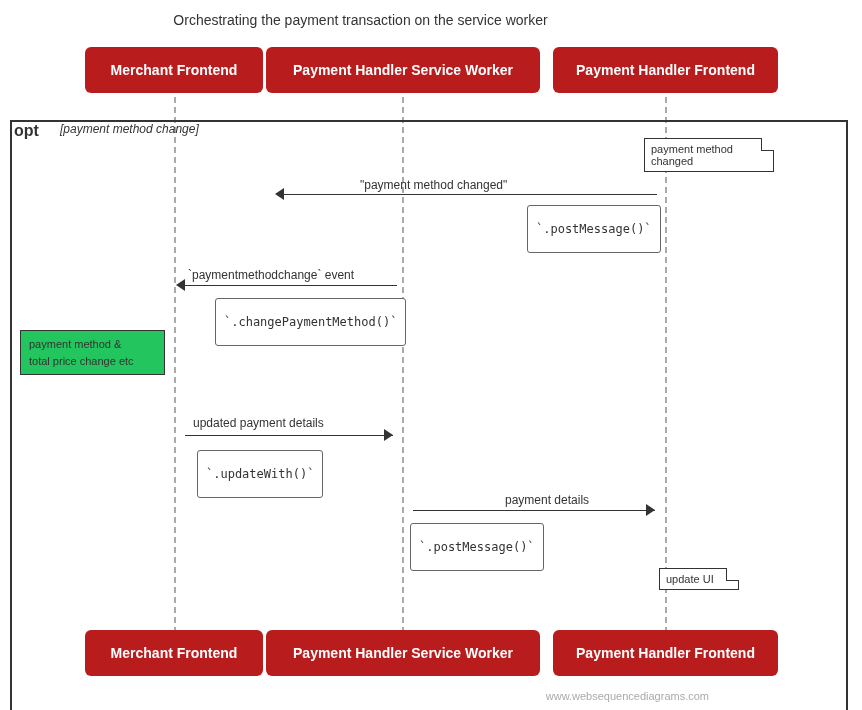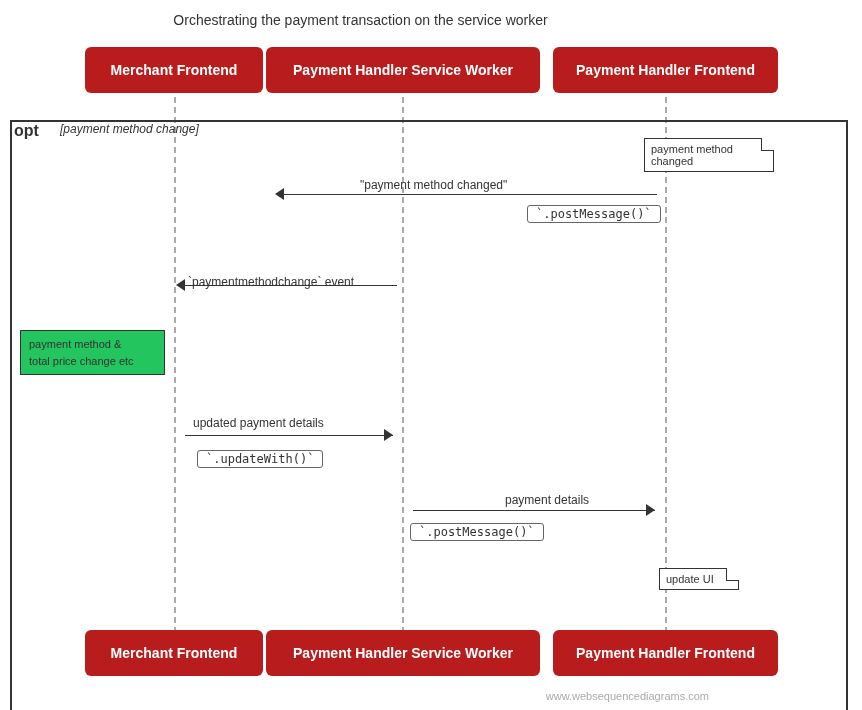--- a/index.html
+++ b/index.html
@@ -74,21 +74,21 @@
       white-space: nowrap;
     }
     
     .method-box {
       position: absolute;
       border: 1.5px solid #666;
       background: #fff;
       border-radius: 3px;
       font-size: 12px;
       font-family: monospace;
-      padding: 1px 8px;
+      padding: 16px 8px;
       color: #333;
       white-space: nowrap;
       text-align: center;
     }
     
     .note-box {
       position: absolute;
       border: 1.5px solid #333;
       background: #fff;
       font-size: 11px;
@@ -171,22 +171,25 @@
   <div class="arrow-line" style="left:284px; top:194px; width:373px;"></div>
   <div class="arrowhead-left" style="left:275px; top:188px;"></div>
   <div class="arrow-label" style="left:360px; top:178px;">"payment method changed"</div>
 
   <div class="method-box" style="left:527px; top:205px;">
     <span>`.postMessage()`</span>
   </div>
 
   <div class="arrow-line" style="left:185px; top:285px; width:212px;"></div>
   <div class="arrowhead-left" style="left:176px; top:279px;"></div>
-  <div class="arrow-label" style="left:188px; top:275px;">`paymentmethodchange` event</div>
-
+  <div class="arrow-label" style="left:188px; top:268px;">`paymentmethodchange` event</div>
+
+  <div class="method-box" style="left:215px; top:298px;">
+    <span>`.changePaymentMethod()`</span>
+  </div>
 
   <div class="side-note" style="left:20px; top:330px; width:145px;">
     <span style="white-space:pre-line;">payment method &amp;
 total price change etc</span>
   </div>
 
   <div class="arrow-line" style="left:185px; top:435px; width:208px;"></div>
   <div class="arrowhead-right" style="left:384px; top:429px;"></div>
   <div class="arrow-label" style="left:193px; top:416px;">updated payment details</div>
 

